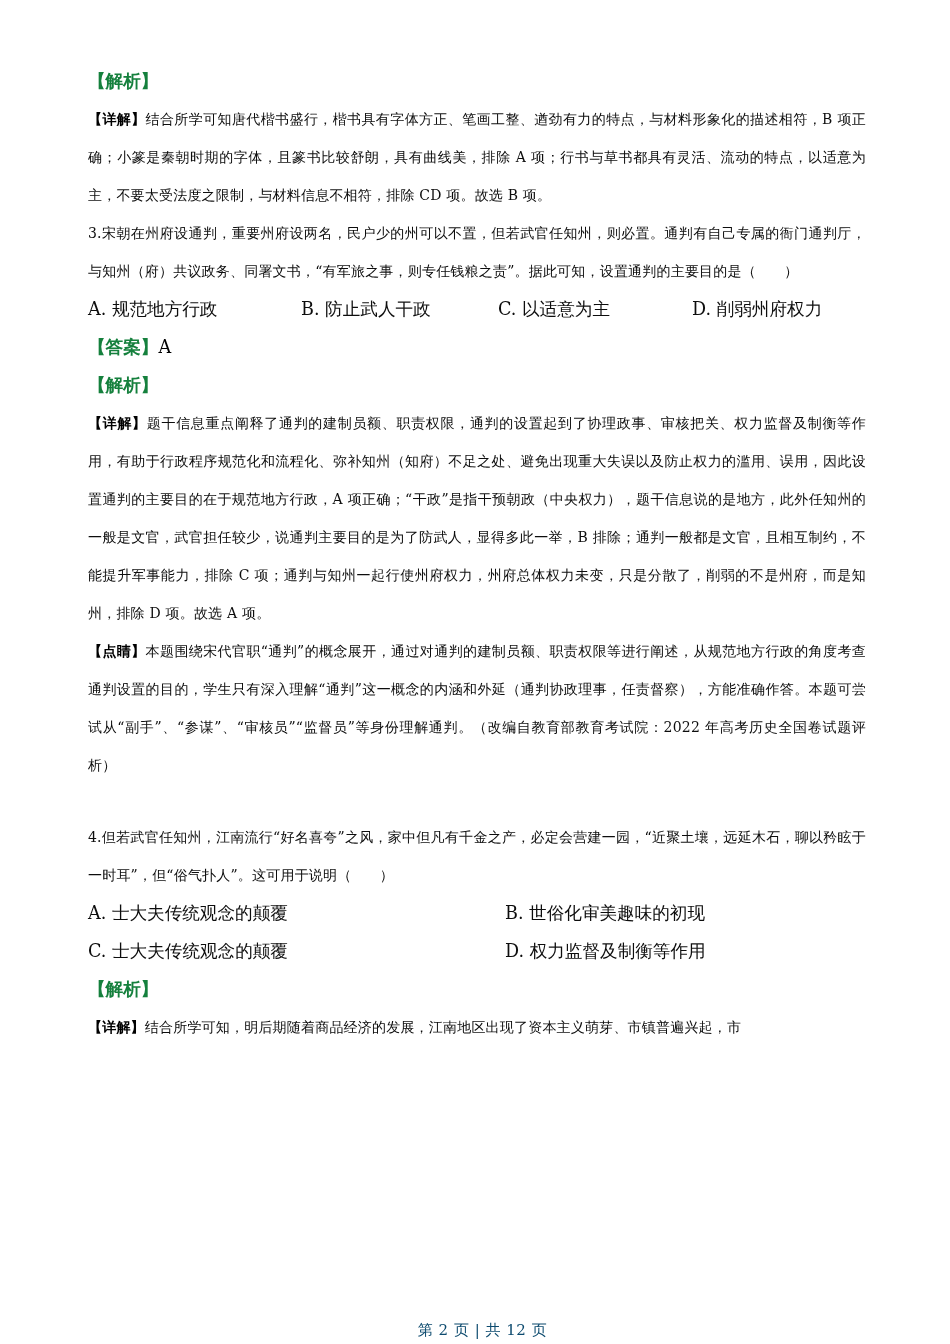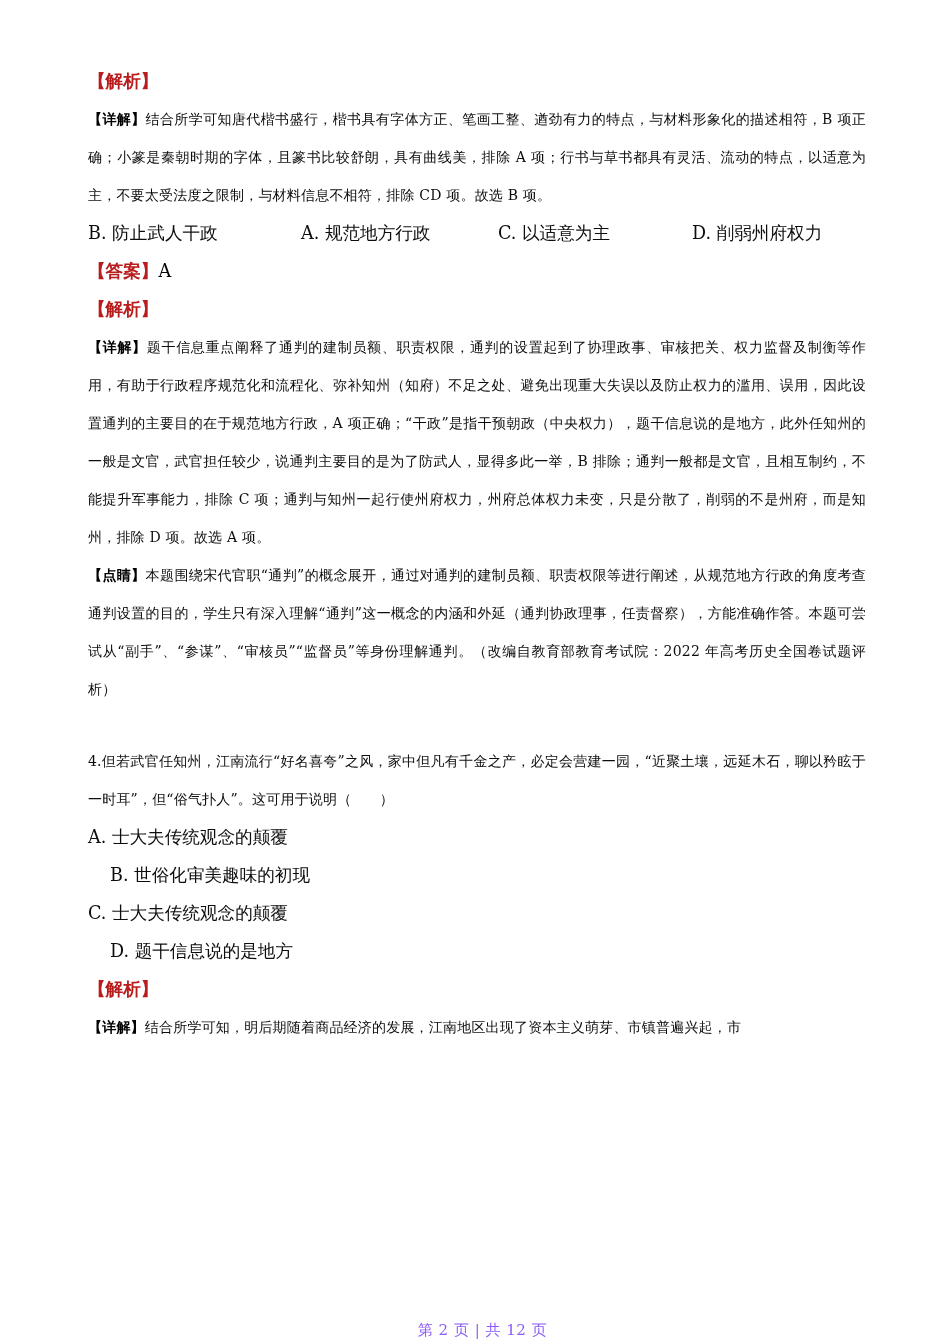--- a/index.html
+++ b/index.html
@@ -34,21 +34,21 @@
     color: #0d0d0d;
     white-space: pre-wrap;
     text-align: left;
   }
   .line.justify {
     text-align: justify;
     text-align-last: left;
     text-justify: inter-character;
   }
   .tag-blue {
-    color: #b91c1c;
+    color: #15803d;
     font-weight: 600;
   }
   .tag-bold {
     font-weight: 700;
     color: #000;
   }
   .label-line {
     font-size: 17.6px;
     line-height: 38px;
   }
@@ -67,57 +67,57 @@
   .opt-row-4 .opt:nth-child(1) { width: 213px; }
   .opt-row-4 .opt:nth-child(2) { width: 197px; }
   .opt-row-4 .opt:nth-child(3) { width: 194px; }
   .opt-row-4 .opt:nth-child(4) { width: 174px; }
 
   .opt-row-2 {
     display: flex;
     font-size: 17.6px;
     line-height: 38px;
     color: #0d0d0d;
-    flex-direction: column;
   }
   .opt-row-2 .opt {
     flex: 0 0 auto;
   }
   .opt-row-2 .opt:nth-child(1) { width: 395px; }
   .opt-row-2 .opt:nth-child(2) { width: 383px; margin-left: 22px; }
 
   .footer {
     position: absolute;
     left: 15px;
     right: 0;
     bottom: 4px;
     text-align: center;
     font-size: 15px;
-    color: #8b5cf6;
+    color: #0c4a6e;
     line-height: 20px;
     letter-spacing: 0.5px;
   }
 </style>
 </head>
 <body>
 
 <div class="page">
   <div class="content">
 
     <div class="label-line">
       <span class="tag-blue">【解析】</span>
     </div>
 
     <div class="line justify"><span class="tag-bold">【详解】</span><span>结合所学可知唐代楷书盛行，楷书具有字体方正、笔画工整、遒劲有力的特点，与材料形象化的描述相符，B 项正确；小篆是秦朝时期的字体，且篆书比较舒朗，具有曲线美，排除 A 项；行书与草书都具有灵活、流动的特点，以适意为主，不要太受法度之限制，与材料信息不相符，排除 CD 项。故选 B 项。</span></div>
 
 
+    <div class="line justify"><span>3.</span><span>宋朝在州府设通判，重要州府设两名，民户少的州可以不置，但若武官任知州，则必置。通判有自己专属的衙门通判厅，与知州（府）共议政务、同署文书，“有军旅之事，则专任钱粮之责”。据此可知，设置通判的主要目的是（　　）</span></div>
 
     <div class="opt-row-4">
+      <div class="opt">A. 规范地方行政</div>
       <div class="opt">B. 防止武人干政</div>
-      <div class="opt">A. 规范地方行政</div>
       <div class="opt">C. 以适意为主</div>
       <div class="opt">D. 削弱州府权力</div>
     </div>
 
     <div class="label-line"><span class="tag-blue">【答案】</span><span>A</span></div>
 
     <div class="label-line"><span class="tag-blue">【解析】</span></div>
 
     <div class="line justify"><span class="tag-bold">【详解】</span><span>题干信息重点阐释了通判的建制员额、职责权限，通判的设置起到了协理政事、审核把关、权力监督及制衡等作用，有助于行政程序规范化和流程化、弥补知州（知府）不足之处、避免出现重大失误以及防止权力的滥用、误用，因此设置通判的主要目的在于规范地方行政，A 项正确；“干政”是指干预朝政（中央权力），题干信息说的是地方，此外任知州的一般是文官，武官担任较少，说通判主要目的是为了防武人，显得多此一举，B 排除；通判一般都是文官，且相互制约，不能提升军事能力，排除 C 项；通判与知州一起行使州府权力，州府总体权力未变，只是分散了，削弱的不是州府，而是知州，排除 D 项。故选 A 项。</span></div>
 
@@ -126,21 +126,21 @@
     <div class="spacer-lg"></div>
 
     <div class="line justify"><span>4.</span><span>但若武官任知州，江南流行“好名喜夸”之风，家中但凡有千金之产，必定会营建一园，“近聚土壤，远延木石，聊以矜眩于一时耳”，但“俗气扑人”。这可用于说明（　　）</span></div>
 
     <div class="opt-row-2">
       <div class="opt">A. 士大夫传统观念的颠覆</div>
       <div class="opt">B. 世俗化审美趣味的初现</div>
     </div>
     <div class="opt-row-2">
       <div class="opt">C. 士大夫传统观念的颠覆</div>
-      <div class="opt">D. 题干信息说的是地方</div>
+      <div class="opt">D. 权力监督及制衡等作用</div>
     </div>
 
 
     <div class="label-line"><span class="tag-blue">【解析】</span></div>
 
     <div class="line justify"><span class="tag-bold">【详解】</span><span>结合所学可知，明后期随着商品经济的发展，江南地区出现了资本主义萌芽、市镇普遍兴起，市</span></div>
 
   </div>
 
   <div class="footer">

